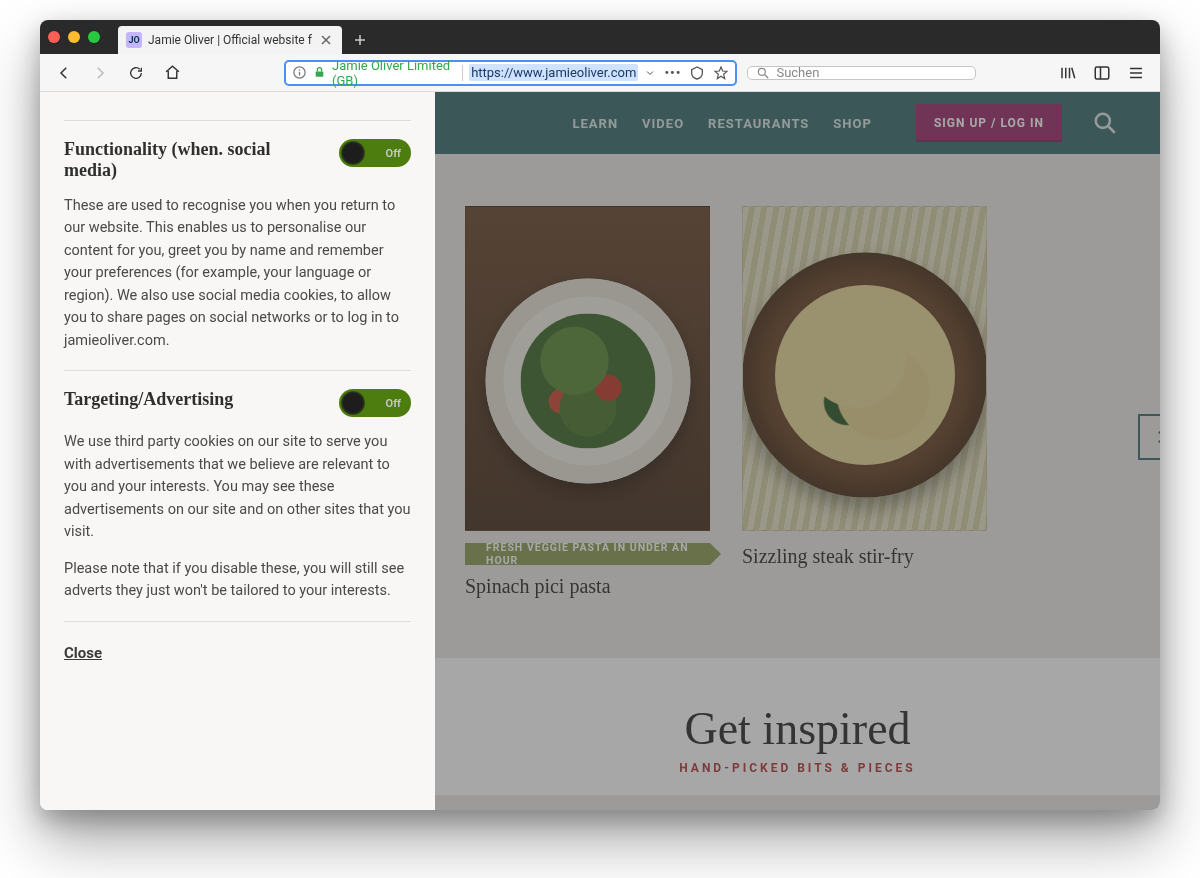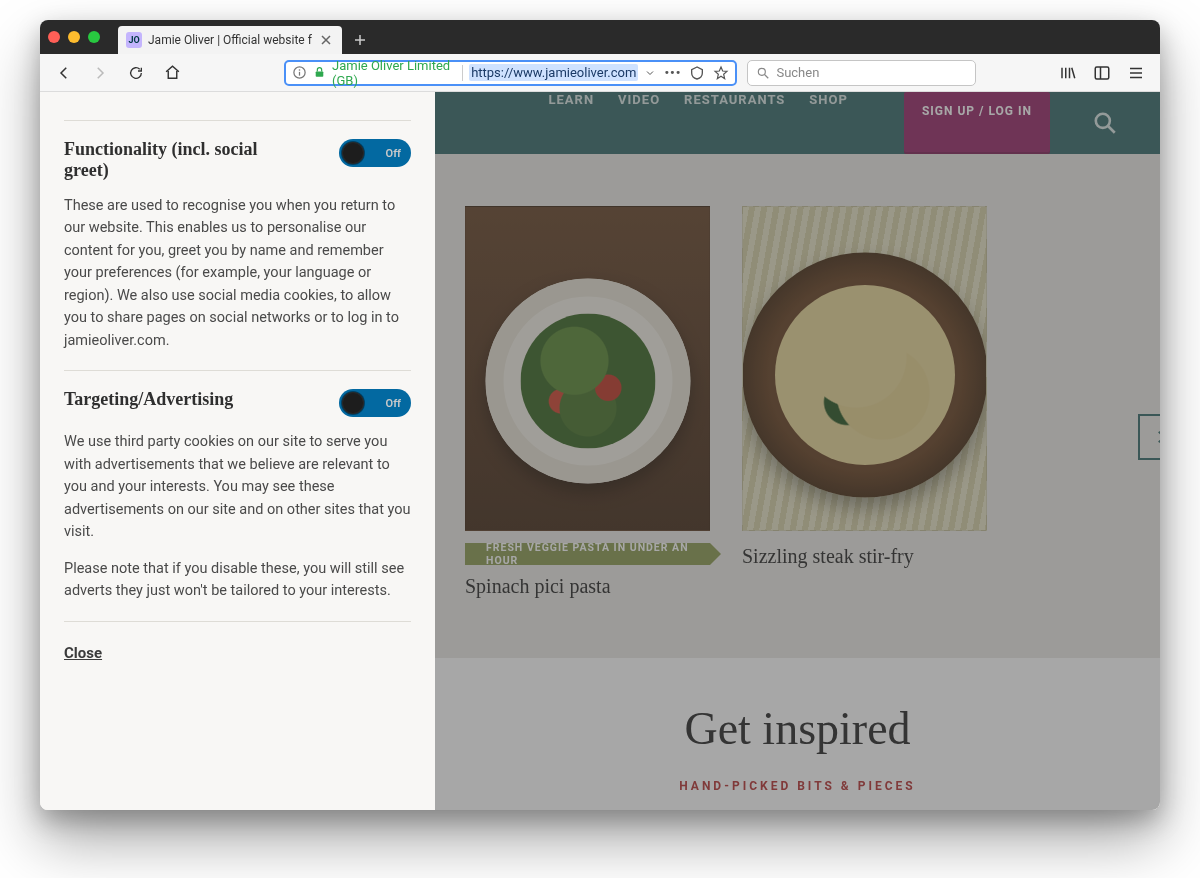--- a/index.html
+++ b/index.html
@@ -91,21 +91,21 @@
   }
   .urlbar .info-icon{ color:#777; }
   .urlbar .lock-icon{ color:#2fa84f; }
   .urlbar .org-name{ color:#2fa84f; }
   .urlbar .sep{ width:1px;height:16px;background:#ccc;}
   .urlbar .url { flex:1; padding:1px 2px; border-radius:2px; }
   .urlbar .url.selected { background:#cfe2ff; color:#1b3a66; }
   .urlbar .trail { display:flex; gap:8px; color:#555; align-items:center;}
   .searchbar {
     flex: 0.65;
-    height: 26px;
+    height: 14px;
     border: 1px solid #c5c5c5;
     border-radius: 5px;
     background:#fff;
     display:flex;align-items:center;
     padding: 0 8px;
     gap: 6px;
     font-size: 13px;
     color:#888;
   }
   .right-icons{ display:flex; gap:6px; }
@@ -118,23 +118,23 @@
   }
   .page {
     position:absolute; inset:0;
     background:#eceae5;
   }
 
   
   .siteheader{
     height:62px;
     background:#3b6e6e;
-    display:flex;
+    display:flex;align-items:center;
     padding:0 24px 0 4px;
-    gap:24px;
+    gap:12px;
     color:#dbe7e5;
   }
   .siteheader .nav{ display:flex; gap:24px; margin-left:auto; font-size:13px; letter-spacing:1px; font-weight:700;}
   .siteheader .nav span{ cursor:pointer; }
   .signup{
     background:#9a2f6c;
     color:#fff;
     font-size:12px; font-weight:700; letter-spacing:1px;
     padding:12px 18px;
     border-radius:2px;
@@ -194,21 +194,21 @@
     background:#fff;
     padding:44px 0 20px 0;
     text-align:center;
   }
   .inspired-title{
     font-family: Georgia, 'Times New Roman', serif;
     font-size:46px;
     color:#2f2f2f;
   }
   .inspired-sub{
-    font-size:12px;letter-spacing:3px;font-weight:700;color:#b83a3a;margin-top:24px;
+    font-size:12px;letter-spacing:3px;font-weight:700;color:#b83a3a;margin-top:6px;
   }
 
   .page-scrim{
     position:absolute;inset:0;background:rgba(60,60,60,0.45);
     pointer-events:none;
   }
 
   
   .cookie-panel{
     position:absolute;left:0;top:0;bottom:0;
@@ -224,21 +224,21 @@
     display:flex;align-items:flex-start;justify-content:space-between;gap:12px;
   }
   .cookie-section-head h3{
     font-family: Georgia, 'Times New Roman', serif;
     font-weight:700;
     font-size:18px;
     color:#2f2f2f;
     max-width:220px;
   }
   .toggle{
-    width:72px;height:28px;border-radius:14px;background:#0369a1;
+    width:72px;height:28px;border-radius:14px;background:#4d7c0f;
     position:relative;display:flex;align-items:center;justify-content:flex-end;
     padding:0 10px;color:#c9c9c9;font-size:11px;font-weight:600;
     flex-shrink:0;
   }
   .toggle .knob{
     position:absolute;left:3px;top:3px;width:22px;height:22px;border-radius:50%;background:#1d1d1d;
     box-shadow: inset 0 0 0 1px rgba(255,255,255,0.05), 0 0 0 1px rgba(0,0,0,0.4);
   }
   .cookie-section p{
     font-size:14.5px;line-height:1.55;margin-top:14px;color:#4a4a4a;
@@ -423,21 +423,21 @@
         </div>
       </div>
 
       <div class="page-scrim" style="left:395px;"></div>
     </div>
 
     <div class="cookie-panel">
       <hr>
       <div class="cookie-section">
         <div class="cookie-section-head">
-          <h3>Functionality (incl. social greet)</h3>
+          <h3>Functionality (when. social media)</h3>
           <div class="toggle">
             <div class="knob"></div>
             <span>Off</span>
           </div>
         </div>
         <p>These are used to recognise you when you return to our website. This enables us to personalise our content for you, greet you by name and remember your preferences (for example, your language or region). We also use social media cookies, to allow you to share pages on social networks or to log in to jamieoliver.com.</p>
       </div>
       <hr>
       <div class="cookie-section">
         <div class="cookie-section-head">

